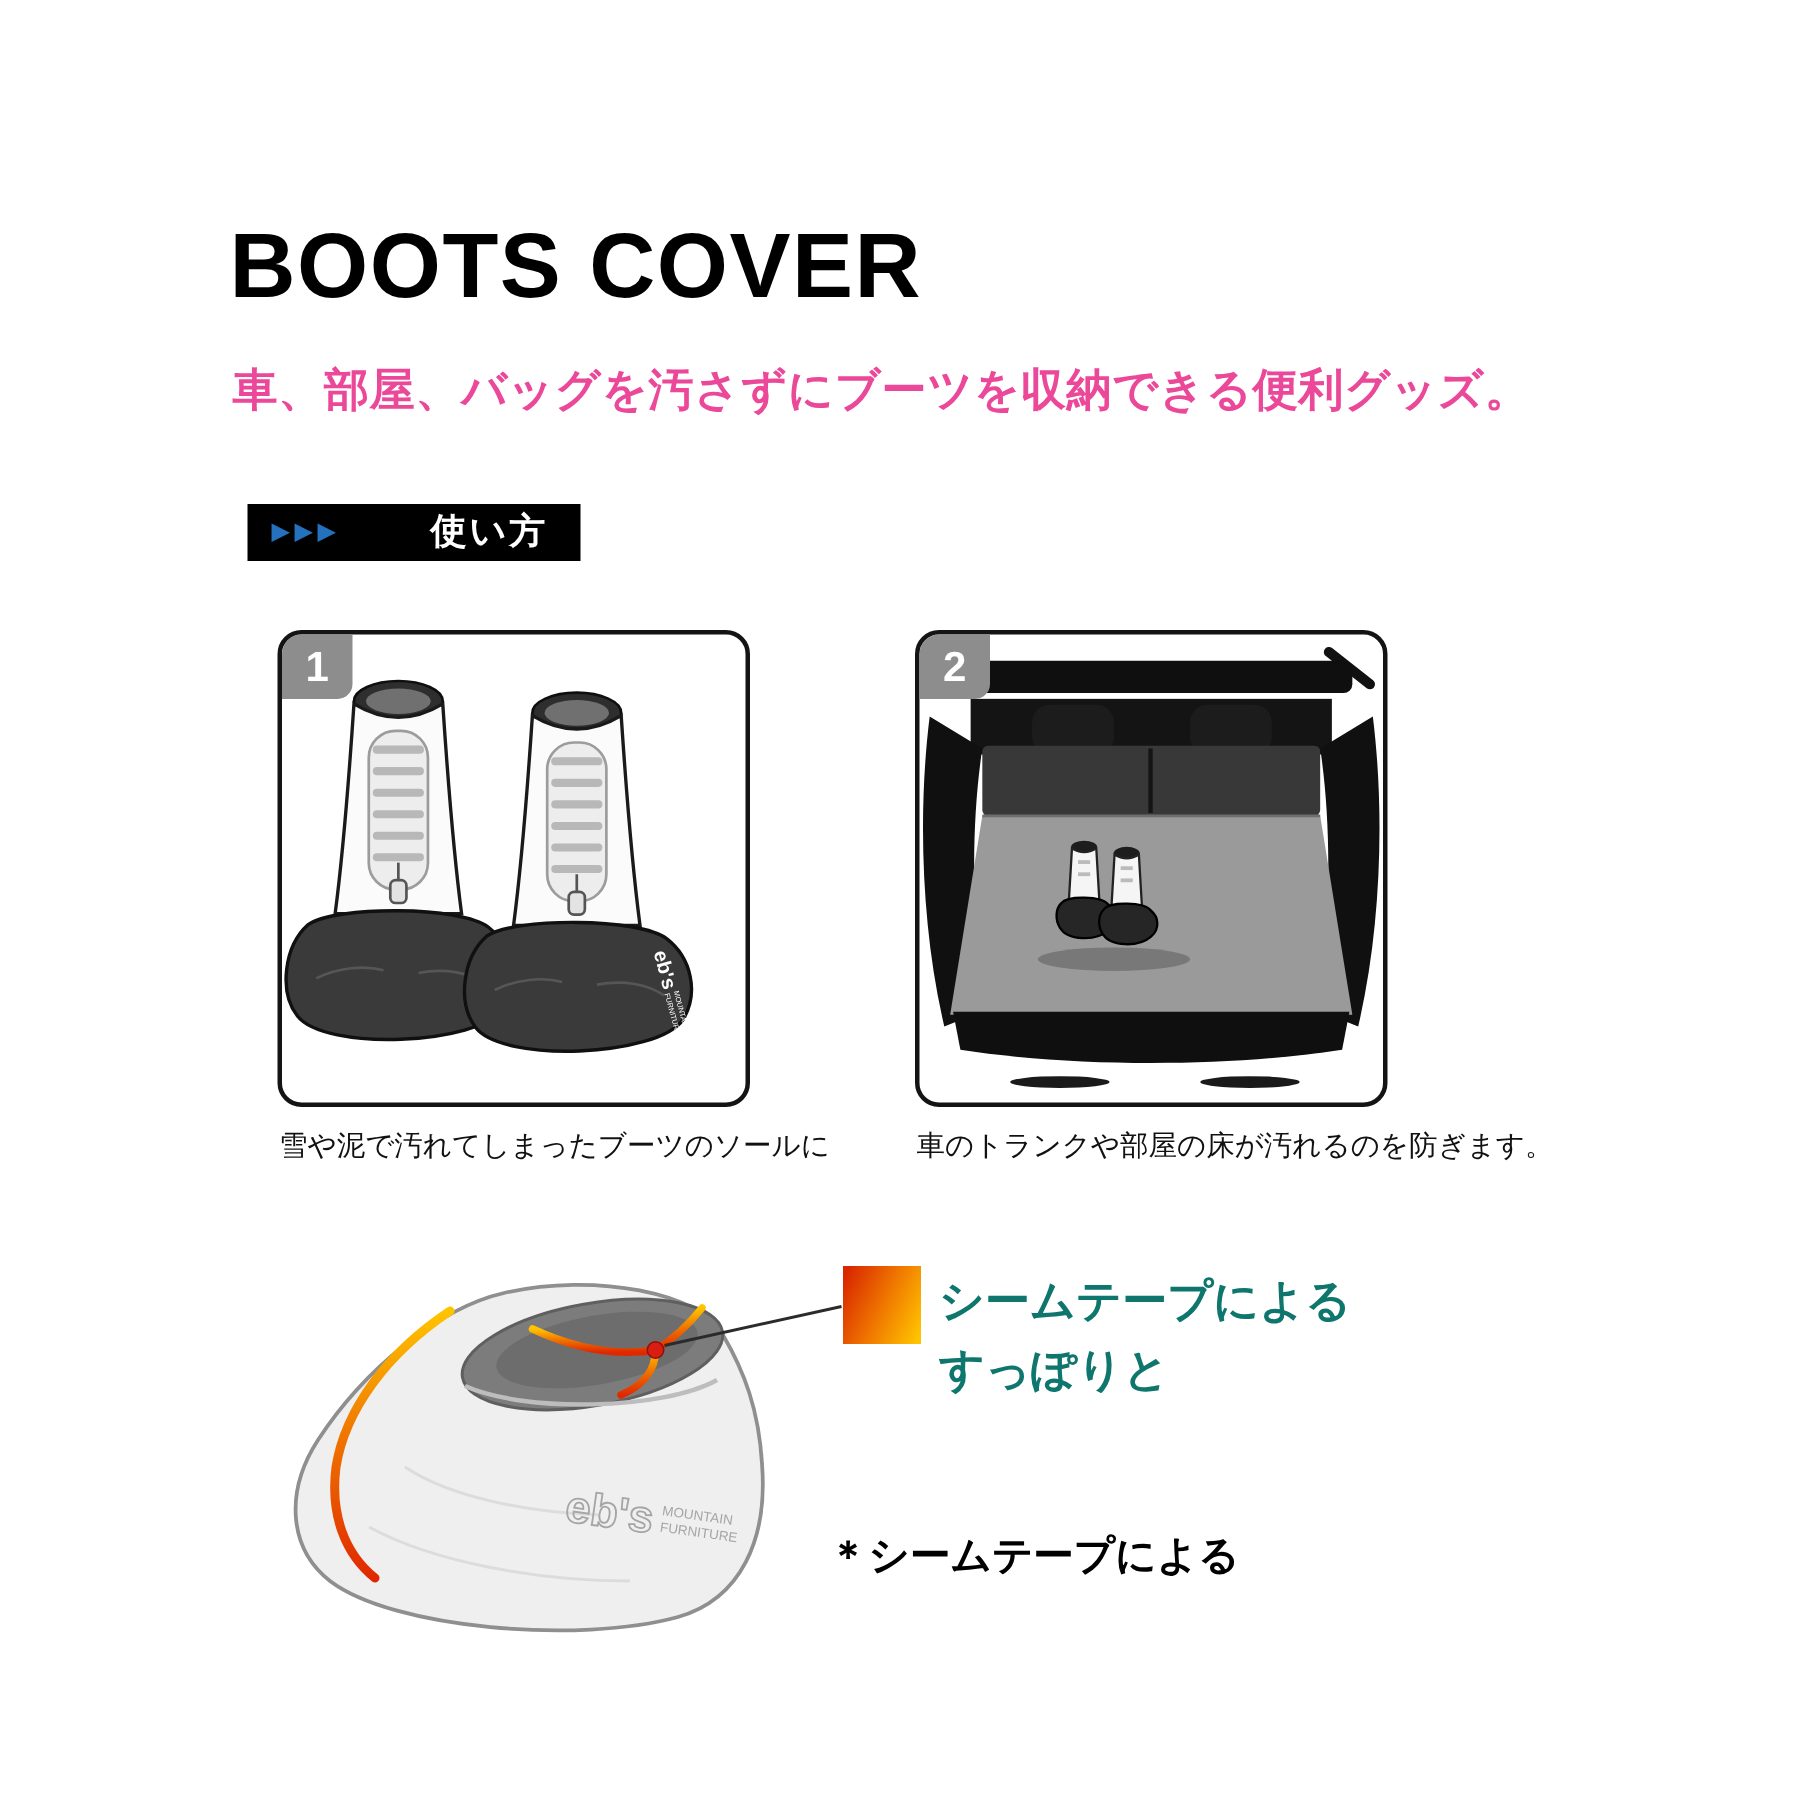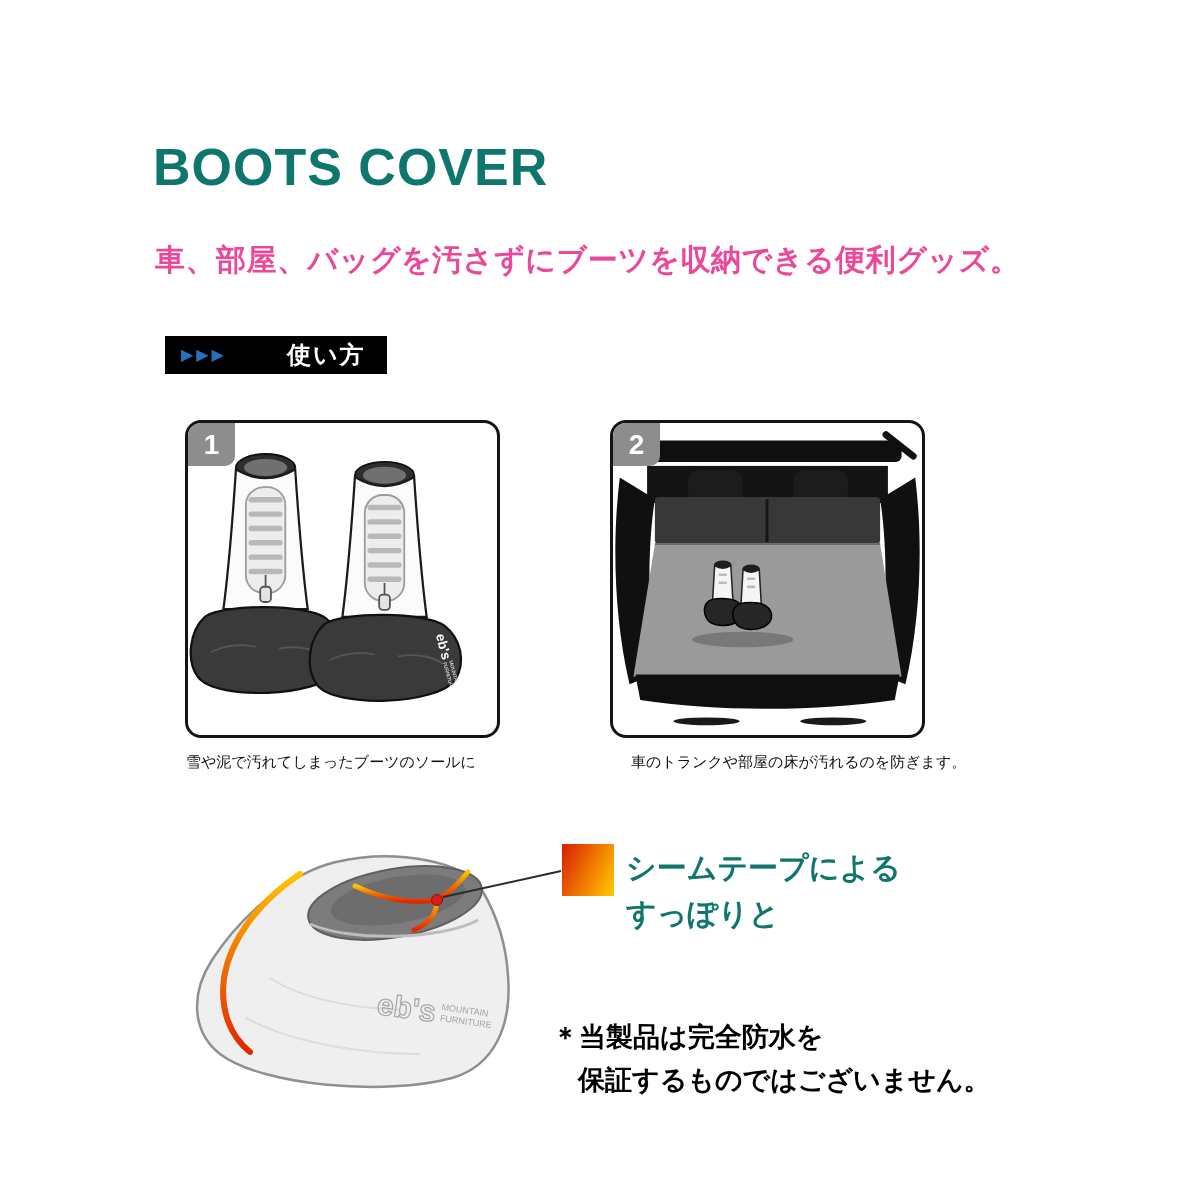--- a/index.html
+++ b/index.html
@@ -1,22 +1,22 @@
 <!DOCTYPE html>
 <html><head>
 <meta charset="utf-8">
 <style>
   html,body{margin:0;padding:0;background:#fff;}
   .page{
     position:relative;width:1200px;height:1200px;background:#fff;overflow:hidden;
     font-family:"Liberation Sans","DejaVu Sans",sans-serif;color:#000;
   }
   .title{
-    position:absolute;left:153px;top:106px;font-size:52px;font-weight:700;
-    letter-spacing:1px;line-height:1;color:#0f766e;
+    position:absolute;left:153px;top:106px;font-size:61px;font-weight:700;
+    letter-spacing:1px;line-height:1;color:#000000;
   }
   .subtitle{
     position:absolute;left:155px;top:240px;font-size:30px;font-weight:600;
     letter-spacing:0.5px;color:#ec4899;white-space:nowrap;
   }
   .usage-badge{
     position:absolute;left:165px;top:336px;background:#000;color:#fff;
     display:inline-flex;align-items:center;gap:12px;padding:7px 22px 7px 16px;
   }
   .usage-arrows{color:#2472bd;font-size:16px;letter-spacing:3px;line-height:1;}
@@ -27,25 +27,25 @@
   }
   .panel-1{left:185px;}
   .panel-2{left:610px;}
   .panel-number{
     position:absolute;top:0;left:0;width:47px;height:43px;background:#8d8d8d;
     color:#fff;font-size:28px;font-weight:700;display:flex;align-items:center;
     justify-content:center;border-radius:10px 0 10px 0;z-index:2;
   }
   .panel-illu{position:absolute;inset:0;width:100%;height:100%;}
   .caption{
-    position:absolute;font-size:15px;font-weight:500;line-height:1.5;color:#111;
+    position:absolute;font-size:19px;font-weight:500;line-height:1.5;color:#111;
     white-space:nowrap;
   }
   .caption-1{left:186px;top:751px;}
-  .caption-2{left:611px;top:751px;margin-left:20px;}
+  .caption-2{left:611px;top:751px;}
   .bottom-illu{position:absolute;left:150px;top:828px;width:480px;height:330px;}
   .seam-swatch{
     position:absolute;left:562px;top:844px;width:52px;height:52px;z-index:3;
     background:linear-gradient(115deg,#d92800 6%,#f07800 52%,#ffc400 96%);
   }
   .feature-label{
     position:absolute;left:626px;top:845px;font-size:30px;font-weight:600;
     line-height:1.52;color:#0f766e;white-space:nowrap;
   }
   .disclaimer{
@@ -192,17 +192,16 @@
   </svg>
 
   <div class="seam-swatch"></div>
 
   <div class="feature-label">
     <div>シームテープによる</div>
     <div>すっぽりと</div>
   </div>
 
   <div class="disclaimer">
-    <div>＊当製品は完全防水を</div>
-    <div class="indent">保証するものではございません。</div>
+    <div>＊シームテープによる</div>
   </div>
 
 </div>
 
 </body></html>

